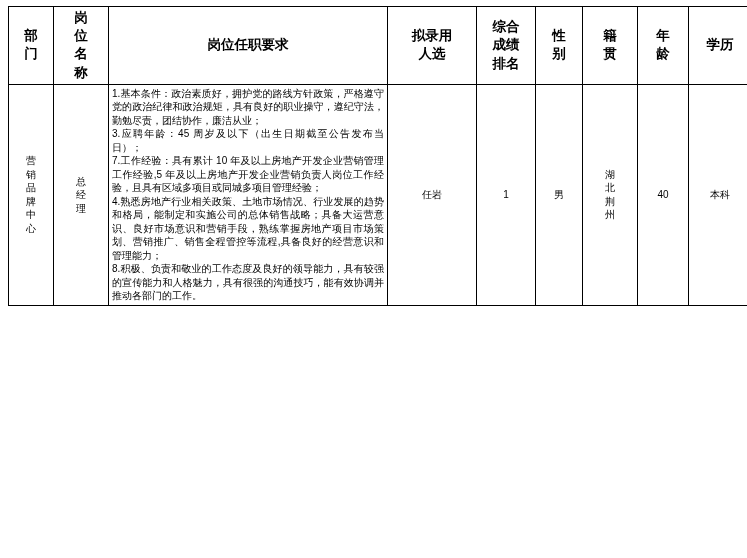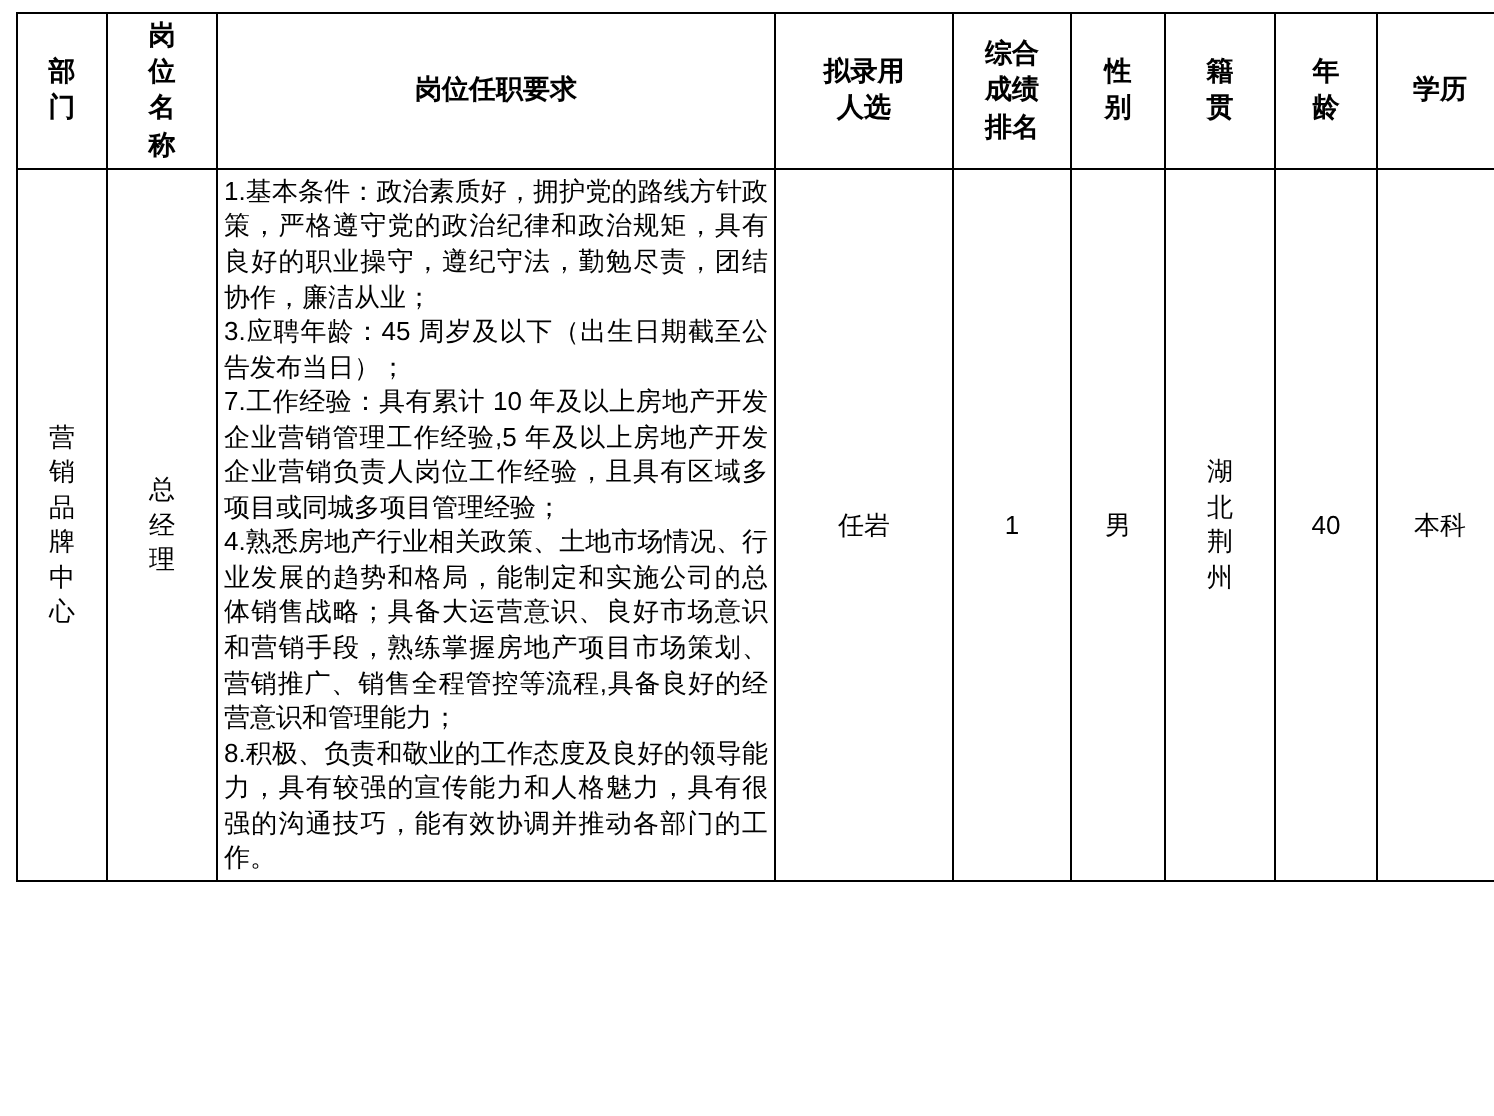--- a/index.html
+++ b/index.html
@@ -22,21 +22,21 @@
   table.grid {
     border-collapse: collapse;
     width: 731px;
     table-layout: fixed;
   }
   table.grid th,
   table.grid td {
     border: 1px solid #000000;
     vertical-align: middle;
     text-align: center;
-    font-size: 13px;
+    font-size: 10px;
     line-height: 1.35;
     padding: 2px 3px;
     font-weight: normal;
   }
   table.grid th {
     font-weight: bold;
     height: 70px;
     font-size: 13.5px;
   }
   

